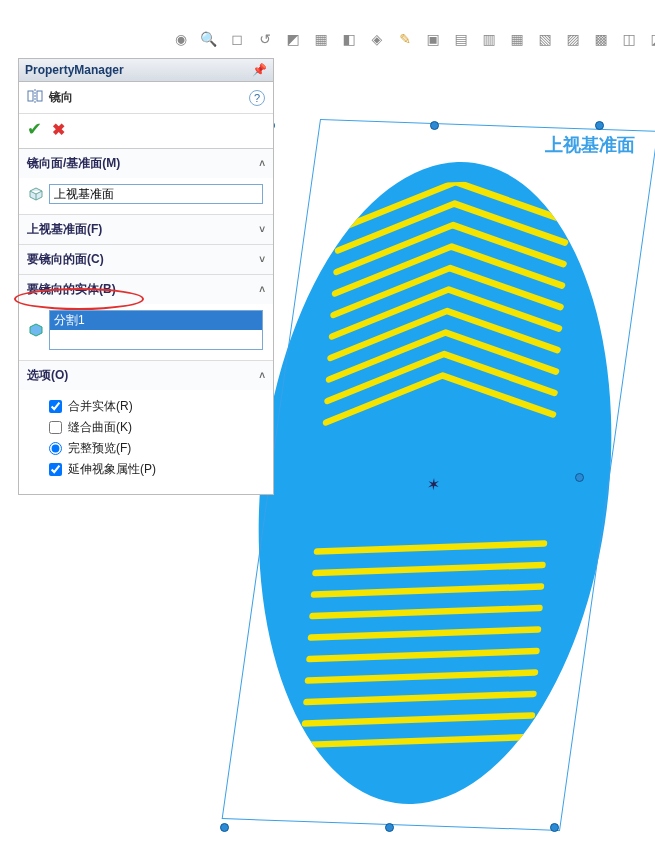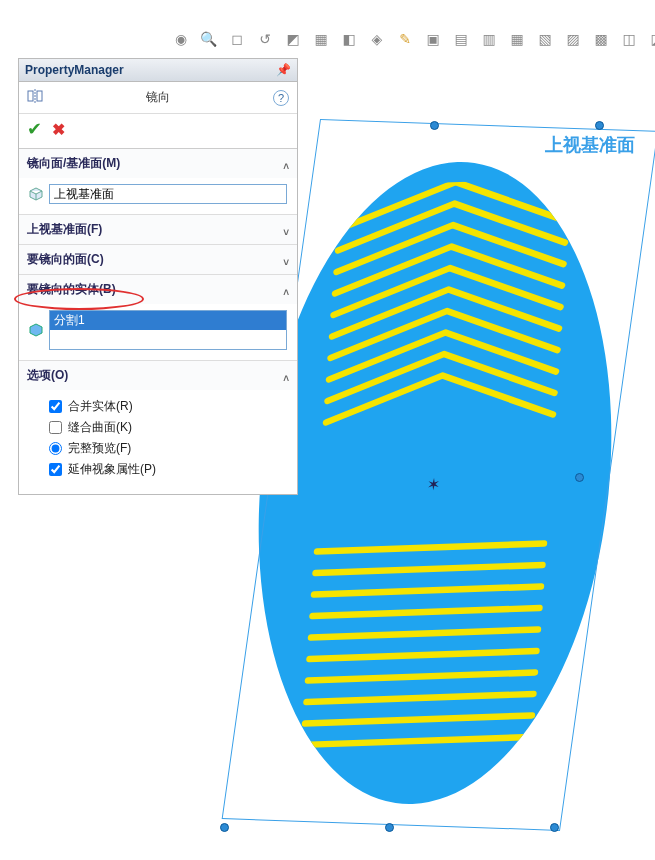--- a/index.html
+++ b/index.html
@@ -1,31 +1,31 @@
 <!DOCTYPE html>
 <html><head>
 <meta charset="utf-8">
 <style>
 * { box-sizing: border-box; margin: 0; padding: 0; font-family: "Microsoft YaHei", Arial, sans-serif; }
 body { background: #fff; width: 655px; height: 860px; position: relative; overflow: hidden; }
 
 .toolbar { position: absolute; top: 28px; left: 170px; display: flex; gap: 6px; }
 .toolbar-icon { width: 22px; height: 22px; display: flex; align-items: center; justify-content: center; color: #888; font-size: 14px; cursor: pointer; }
 
-.panel { position: absolute; top: 58px; left: 18px; width: 280px; background: #fff; border: 1px solid #bbb; font-size: 12px; color: #333; }
+.panel { position: absolute; top: 58px; left: 18px; width: 256px; background: #fff; border: 1px solid #bbb; font-size: 12px; color: #333; }
 .panel-header { background: linear-gradient(#eef1f5,#d6dce4); padding: 4px 6px; display: flex; align-items: center; justify-content: space-between; font-weight: bold; border-bottom: 1px solid #bbb; color: #1a3d6d; }
 .panel-title-row { padding: 6px 8px; display: flex; align-items: center; gap: 6px; border-bottom: 1px solid #ddd; }
-.panel-title-row .title { font-weight: normal; flex: 1; text-align: center; }
+.panel-title-row .title { font-weight: bold; flex: 1; }
 .panel-title-row .help { width: 16px; height: 16px; border: 1px solid #7aa9d6; border-radius: 50%; display: flex; align-items: center; justify-content: center; color: #3a6fa5; font-size: 11px; cursor: pointer; }
 .confirm-row { padding: 4px 8px 8px; display: flex; gap: 10px; align-items: center; border-bottom: 1px solid #ccc; }
 .check { color: #2e9b2e; font-size: 18px; cursor: pointer; }
 .cross { color: #d33; font-size: 16px; font-weight: bold; cursor: pointer; }
 
 .section { border-bottom: 1px solid #ddd; }
-.section-header { padding: 6px 8px; display: flex; align-items: flex-end; justify-content: space-between; cursor: pointer; font-weight: bold; color: #2a2a5a; background: #fafbfc; }
+.section-header { padding: 6px 8px; display: flex; align-items: center; justify-content: space-between; cursor: pointer; font-weight: bold; color: #2a2a5a; background: #fafbfc; }
 .chev { color: #666; font-size: 10px; }
 .section-body { padding: 6px 10px 10px 30px; }
 .input-row { display: flex; align-items: center; gap: 4px; margin-left: -22px; }
 .input-row .cube-ico { width: 18px; height: 18px; display: flex; align-items: center; justify-content: center; }
 .textfield { flex: 1; border: 1px solid #7aa9d6; padding: 2px 4px; font-size: 12px; background: #fff; }
 .listbox { flex: 1; border: 1px solid #7aa9d6; background: #fff; min-height: 40px; }
 .listbox .item-sel { background: #2f7dd1; color: #ffffff; padding: 1px 4px; }
 .opt-row { display: flex; align-items: center; gap: 6px; padding: 2px 0; font-size: 12px; color: #222; }
 .opt-row input { cursor: pointer; }
 

